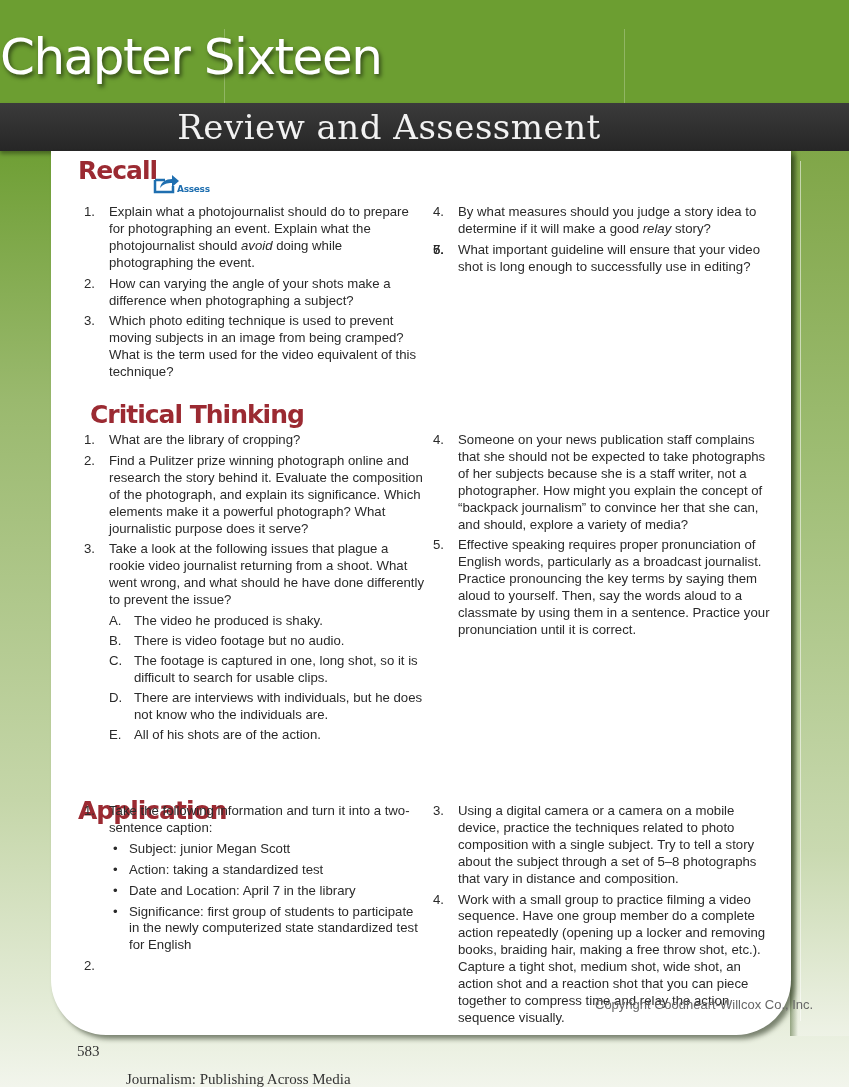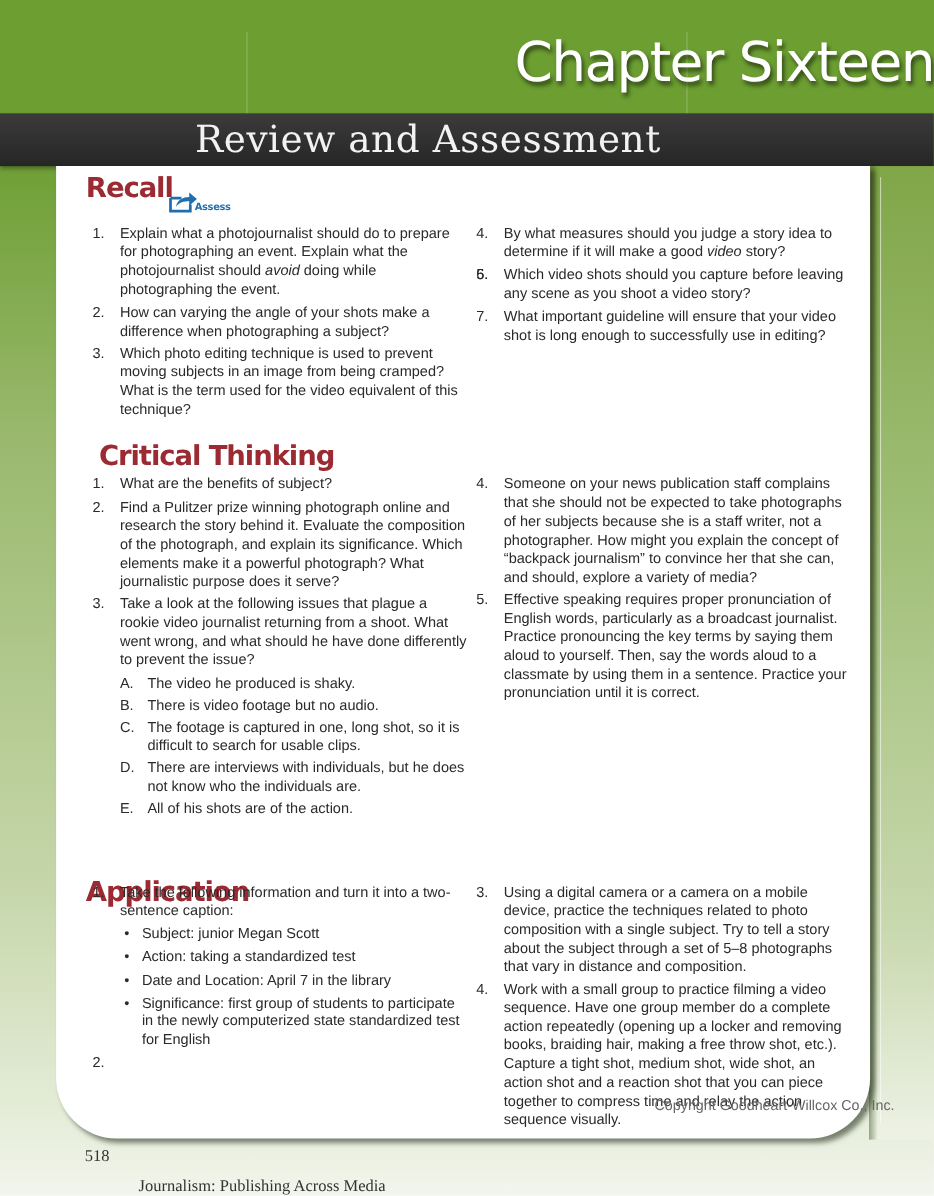--- a/index.html
+++ b/index.html
@@ -13,21 +13,21 @@
   .top-band {
     position: absolute; left: 0; top: 0; width: 849px; height: 103px;
     background: #6c9e31;
   }
   .title-frame {
     position: absolute; left: 224px; top: 29px; width: 401px; height: 74px;
     border-left: 1px solid rgba(255,255,255,0.25);
     border-right: 1px solid rgba(255,255,255,0.25);
   }
   .chapter-title {
-    position: absolute; left: 0; top: 22px; width: 849px; text-align: right;
+    position: absolute; left: 0; top: 22px; width: 849px; text-align: left;
     font-family: "DejaVu Sans", sans-serif;
     font-size: 50px; color: #fff; letter-spacing: -1.5px;
     text-shadow: 2px 3px 4px rgba(0,0,0,0.55);
     line-height: 70px;
   }
   .dark-band {
     position: absolute; left: 0; top: 103px; width: 849px; height: 48px;
     background: linear-gradient(to bottom, #3b3b3b, #262626);
     box-shadow: 0 3px 4px rgba(0,0,0,0.35);
   }
@@ -123,41 +123,40 @@
   </div>
   <div class="item">
     <span class="num">3.</span>
     <span>Which photo editing technique is used to prevent moving subjects in an image from being cramped? What is the term used for the video equivalent of this technique?</span>
   </div>
 </div>
 
 <div class="col" style="left:430px; top:204px;">
   <div class="item">
     <span class="num">4.</span>
-    <span>By what measures should you judge a story idea to determine if it will make a good </span><i>video</i><span> story?</span>
+    <span>By what measures should you judge a story idea to determine if it will make a good </span><i>relay</i><span> story?</span>
   </div>
   <div class="item">
     <span class="num">5.</span>
   </div>
   <div class="item">
     <span class="num">6.</span>
-    <span>Which video shots should you capture before leaving any scene as you shoot a video story?</span>
   </div>
   <div class="item">
     <span class="num">7.</span>
     <span>What important guideline will ensure that your video shot is long enough to successfully use in editing?</span>
   </div>
 </div>
 
 <div class="section-head" style="left:90px; top:400px;">Critical Thinking</div>
 
 <div class="col" style="left:81px; top:432px;">
   <div class="item">
     <span class="num">1.</span>
-    <span>What are the benefits of subject?</span>
+    <span>What are the library of cropping?</span>
   </div>
   <div class="item">
     <span class="num">2.</span>
     <span>Find a Pulitzer prize winning photograph online and research the story behind it. Evaluate the composition of the photograph, and explain its significance. Which elements make it a powerful photograph? What journalistic purpose does it serve?</span>
   </div>
   <div class="item">
     <span class="num">3.</span>
     <span>Take a look at the following issues that plague a rookie video journalist returning from a shoot. What went wrong, and what should he have done differently to prevent the issue?</span>
     <div class="sublist">
       <div class="sub"><span class="num">A.</span><span>The video he produced is shaky.</span></div>
@@ -202,15 +201,15 @@
   <div class="item">
     <span class="num">3.</span>
     <span>Using a digital camera or a camera on a mobile device, practice the techniques related to photo composition with a single subject. Try to tell a story about the subject through a set of 5–8 photographs that vary in distance and composition.</span>
   </div>
   <div class="item">
     <span class="num">4.</span>
     <span>Work with a small group to practice filming a video sequence. Have one group member do a complete action repeatedly (opening up a locker and removing books, braiding hair, making a free throw shot, etc.). Capture a tight shot, medium shot, wide shot, an action shot and a reaction shot that you can piece together to compress time and relay the action sequence visually.</span>
   </div>
 </div>
 
-<div class="footer-page">518</div>
+<div class="footer-page">583</div>
 <div class="footer-book">Journalism: Publishing Across Media</div>
 <div class="footer-copy">Copyright Goodheart-Willcox Co., Inc.</div>
 
 </body></html>

